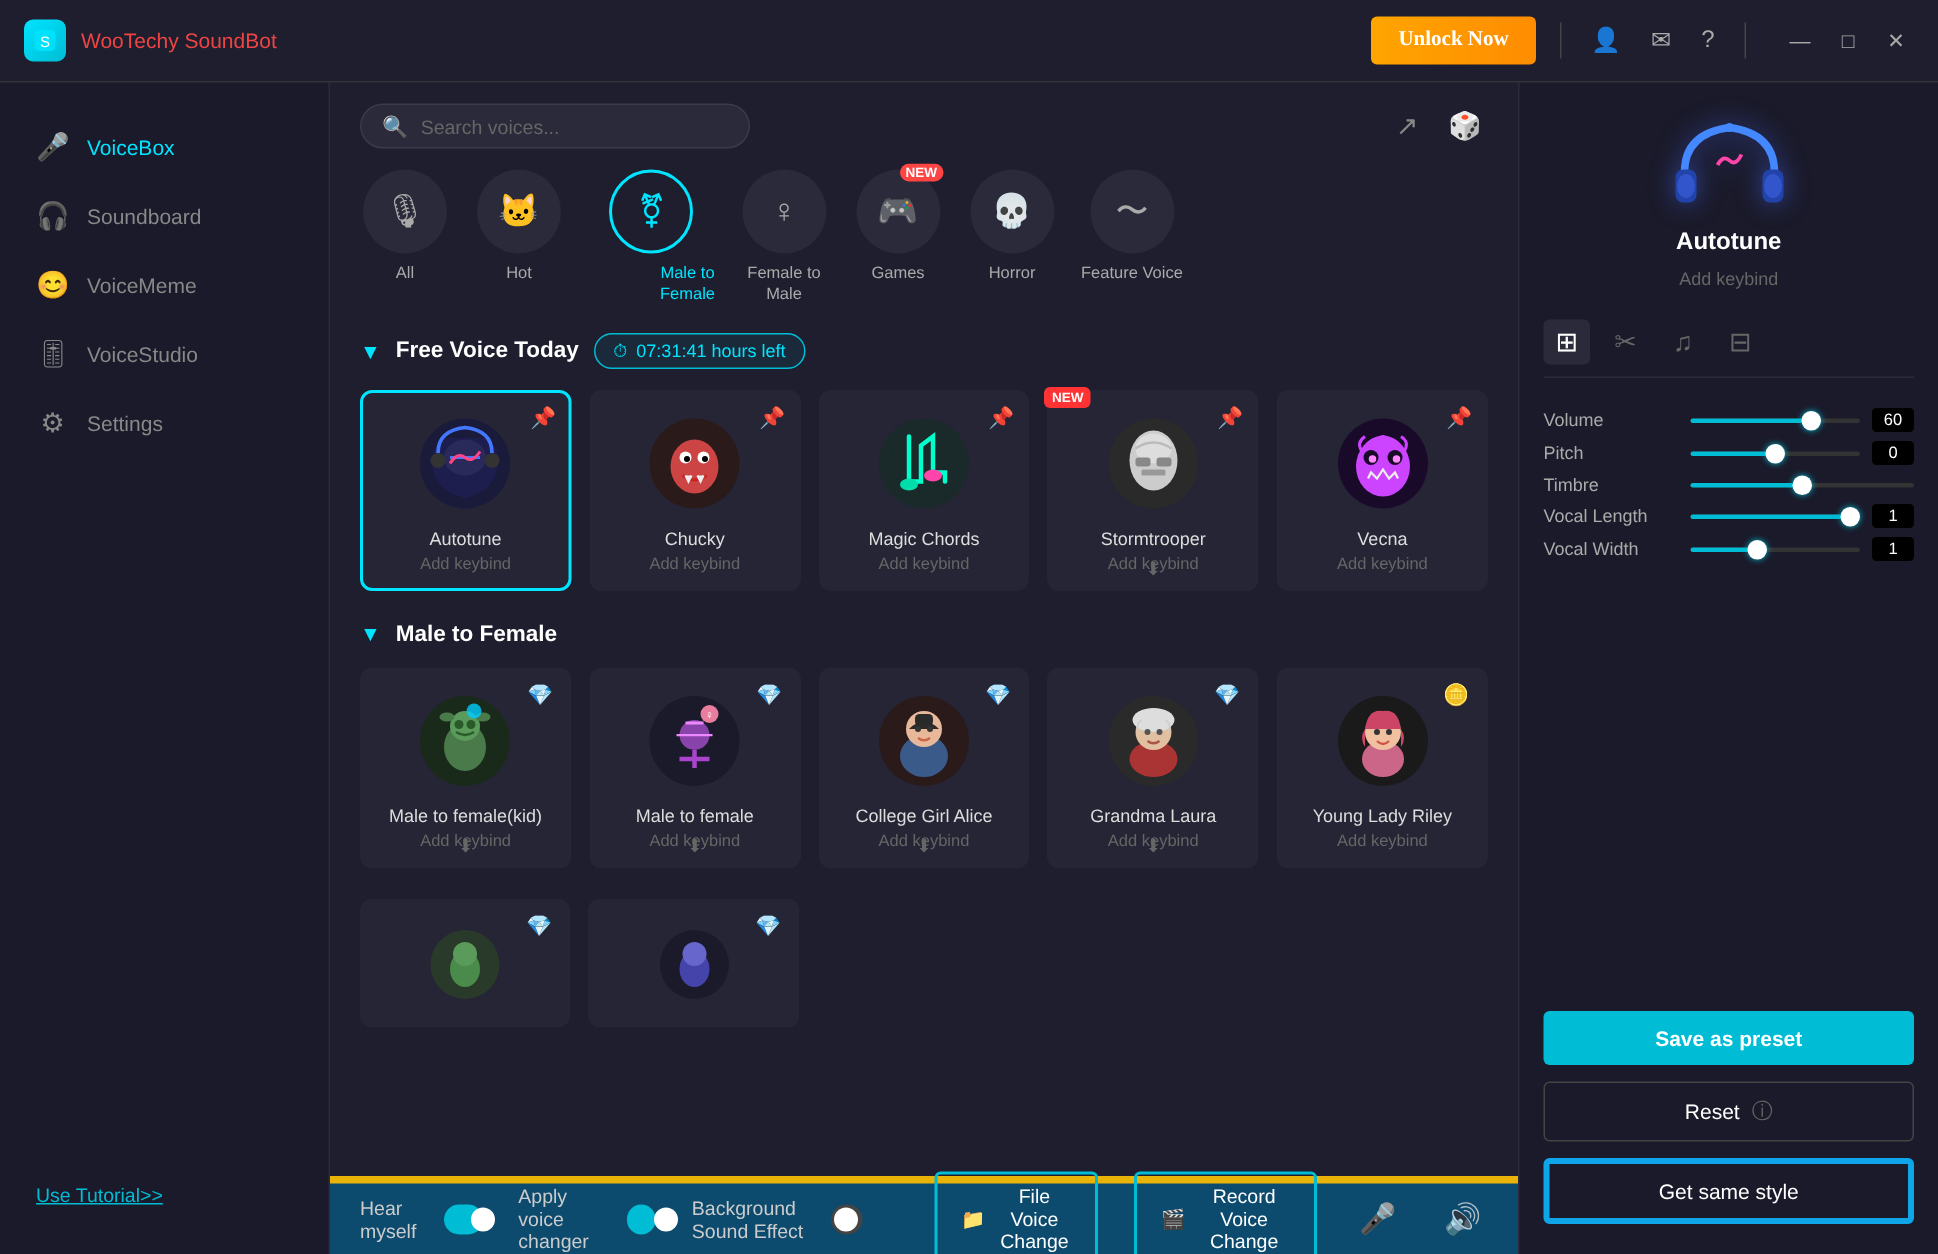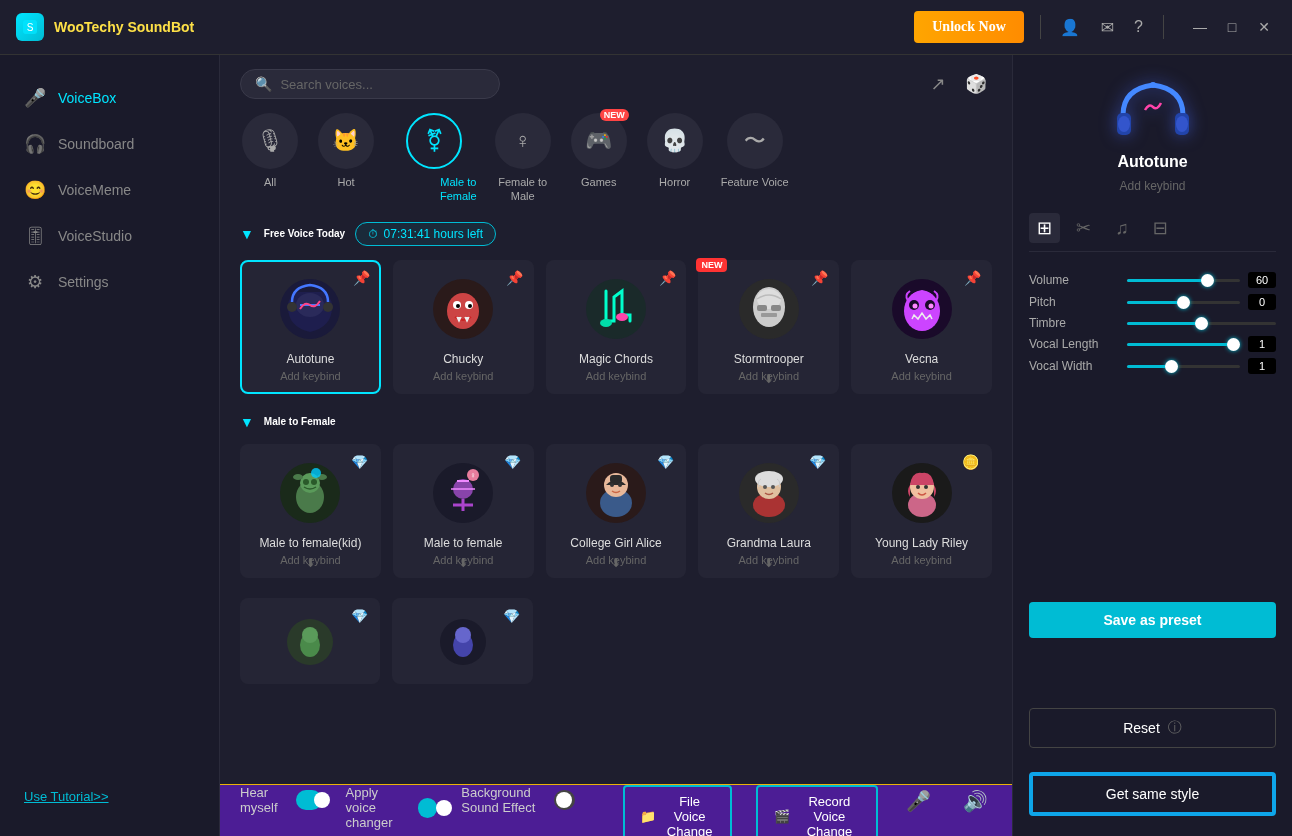--- a/index.html
+++ b/index.html
@@ -16,21 +16,21 @@
       position: relative;
     }
     .titlebar-logo {
       width: 28px; height: 28px;
       background: linear-gradient(135deg, #00e5ff, #00bcd4);
       border-radius: 6px;
       display: flex; align-items: center; justify-content: center;
       margin-right: 10px;
       font-size: 14px;
     }
-    .titlebar-title { color: #fde047; font-size: 14px; font-weight: 700; }
+    .titlebar-title { color: #ef4444; font-size: 14px; font-weight: 400; }
     .titlebar-actions { margin-left: auto; display: flex; align-items: center; gap: 12px; }
     .unlock-btn {
       background: linear-gradient(90deg, #ffa500, #ff8c00);
       color: #fff;
       border: none;
       padding: 8px 18px;
       border-radius: 4px;
       font-size: 14px;
       font-weight: 600;
       cursor: pointer;
@@ -190,21 +190,21 @@
     .voice-grid-area::-webkit-scrollbar-thumb { background: #444; border-radius: 3px; }
     
     
     .section-header {
       display: flex;
       align-items: center;
       gap: 10px;
       margin-bottom: 14px;
       margin-top: 4px;
     }
-    .section-title { font-size: 10px; font-weight: 600; color: #fff; }
+    .section-title { font-size: 15px; font-weight: 600; color: #fff; }
     .time-badge {
       background: #1a2a3a;
       border: 1px solid #00bcd4;
       border-radius: 12px;
       padding: 4px 12px;
       font-size: 12px;
       color: #00e5ff;
       display: flex;
       align-items: center;
       gap: 6px;
@@ -276,24 +276,24 @@
       color: #fff;
       font-size: 9px;
       font-weight: 700;
       padding: 2px 5px;
       border-radius: 4px;
     }
     
     
     .bottom-bar {
       height: 52px;
-      background: #4c1d95;
-      border-top: 1px solid #eab308;
-      display: flex;
-      align-items: flex-start;
+      background: #0c4a6e;
+      border-top: 5px solid #eab308;
+      display: flex;
+      align-items: center;
       padding: 0 20px;
       gap: 24px;
     }
     .toggle-group { display: flex; align-items: center; gap: 8px; font-size: 13px; color: #ccc; }
     .toggle-switch {
       width: 36px; height: 20px;
       border-radius: 10px;
       position: relative;
       cursor: pointer;
     }
@@ -895,23 +895,23 @@
         <span class="control-label">Vocal Width</span>
         <div class="control-slider">
           <div class="control-slider-fill" style="width:40%;"></div>
         </div>
         <div class="control-value">1</div>
       </div>
     </div>
 
     <div style="flex:1;"></div>
 
-    <div style="display:flex; flex-direction:column; gap:24px;">
+    <div style="display:flex; flex-direction:column; gap:11px;">
       <button class="panel-btn-primary">Save as preset</button>
-      <div style="display:flex; gap:8px;margin-top:46px;">
+      <div style="display:flex; gap:8px;">
         <button class="panel-btn-secondary" style="flex:1;">
           <span>Reset</span>
           <span class="info-icon">ⓘ</span>
         </button>
       </div>
       <button class="panel-btn-get-style">Get same style</button>
     </div>
 
   </div>
 

